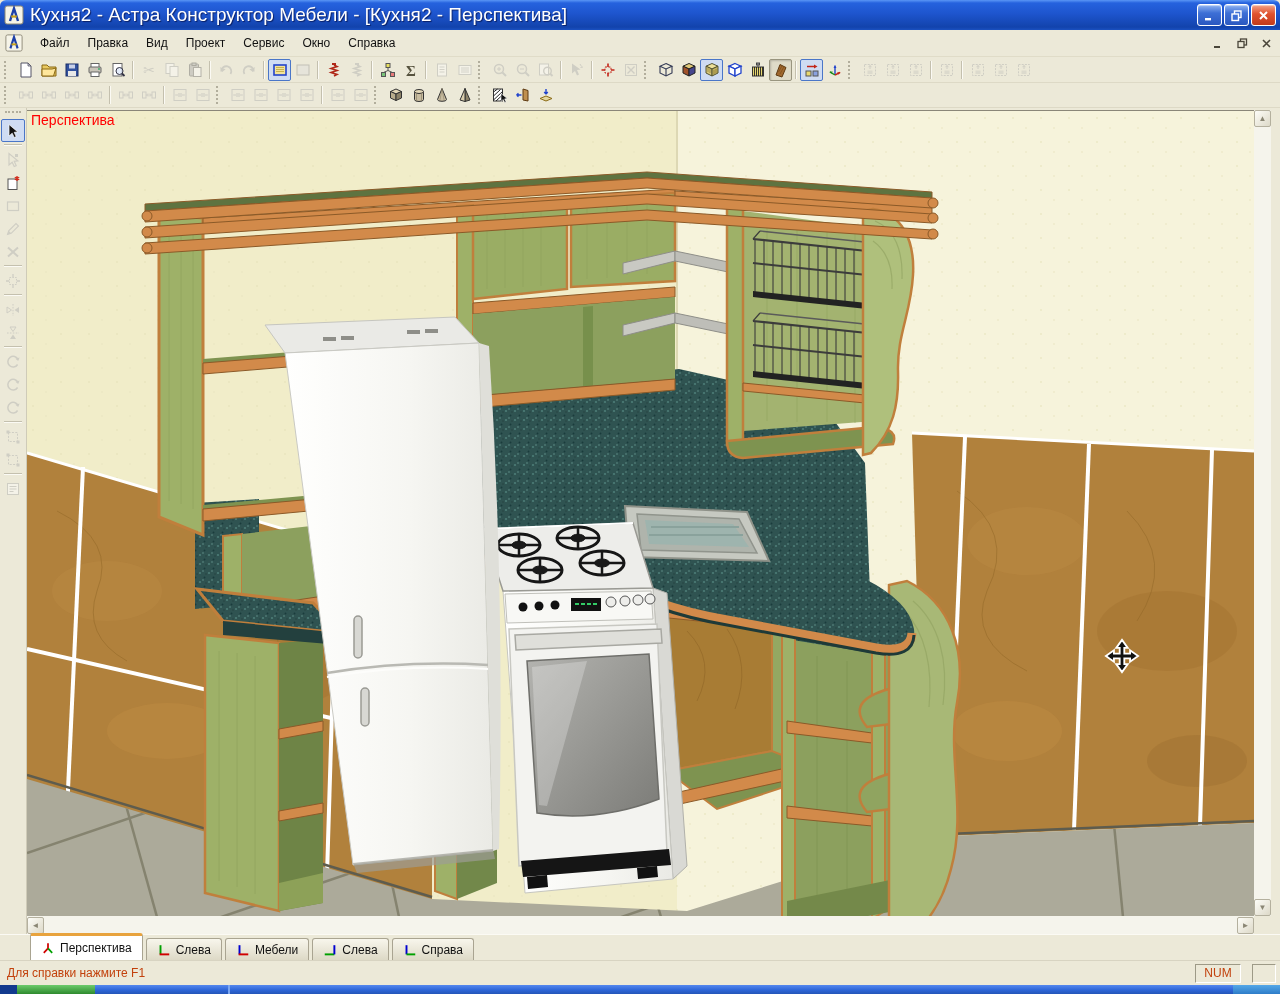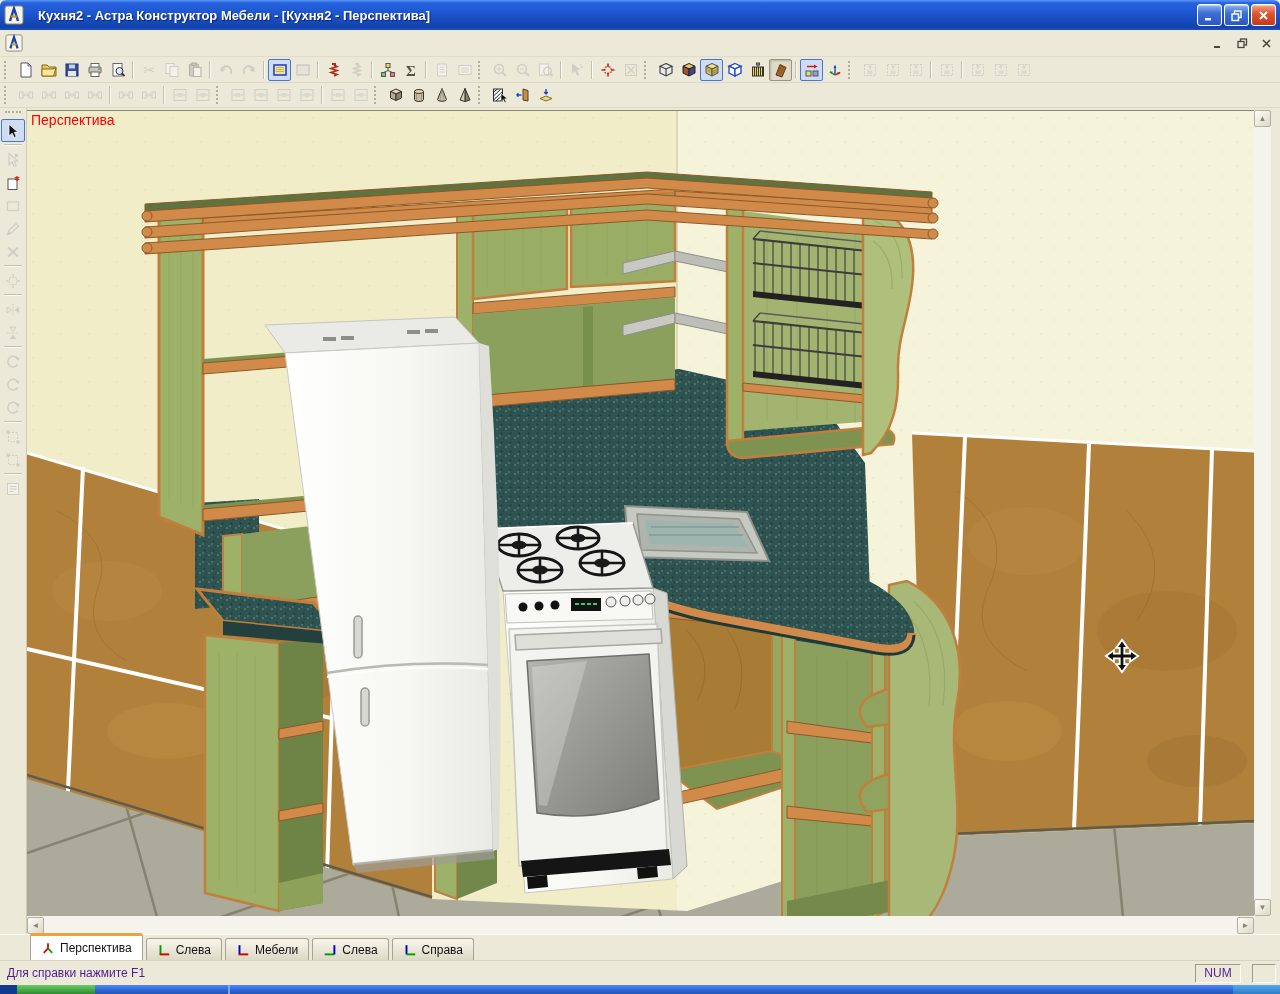--- a/index.html
+++ b/index.html
@@ -3,21 +3,21 @@
 <meta charset="utf-8">
 <style>
   html,body{margin:0;padding:0}
   body{width:1280px;height:994px;position:relative;overflow:hidden;
        background:#ECE9D8;font-family:"Liberation Sans",sans-serif;
        -webkit-font-smoothing:antialiased}
   
   .titlebar{position:absolute;left:0;top:0;width:1280px;height:30px;
     background:linear-gradient(180deg,#5A96F5 0%,#2562DE 10%,#1E55CE 45%,#1243AC 90%,#1A50C0 100%);
     border-radius:6px 6px 0 0;display:flex;align-items:center;padding:0 4px;box-sizing:border-box}
-  .title-text{flex:1;color:#fff;font-weight:bold;font-size:13px;margin-left:14px;
+  .title-text{flex:1;color:#fff;font-weight:normal;font-size:19px;margin-left:6px;
     text-shadow:1px 1px 1px rgba(0,0,40,.6);white-space:nowrap;overflow:hidden}
   .appicon{width:20px;height:20px;flex:none}
   .wbtn{width:25px;height:22px;margin-left:2px;border:1px solid #fff;border-radius:3px;padding:0;
     background:linear-gradient(180deg,#8FB3F2 0%,#3D6FD6 40%,#2A58C0 100%);
     box-shadow:inset 0 1px 1px rgba(255,255,255,.5);display:flex;align-items:center;justify-content:center}
   .wbtn.close{background:linear-gradient(180deg,#F2A285 0%,#E0512E 45%,#C23B1C 100%)}
   .wbtn svg{width:13px;height:13px}
   
   .menubar{position:absolute;left:0;top:30px;width:1280px;height:27px;background:#ECE9D8;
     border-bottom:1px solid #E0DCC8;display:flex;align-items:center;font-size:12px;box-sizing:border-box}
@@ -63,21 +63,21 @@
   
   .tabbar{position:absolute;left:0;top:934px;width:1280px;height:26px;background:#ECE9D8;
     border-top:1px solid #FBFAF4;display:flex;align-items:flex-end;padding-left:30px;box-sizing:border-box}
   .tab{display:flex;align-items:center;gap:5px;height:21px;padding:0 10px;margin-right:3px;
     border:1px solid #A9A491;border-bottom:none;border-radius:3px 3px 0 0;font-size:12px;color:#111;
     background:linear-gradient(#F8F6EC,#DDD9C6)}
   .tab.active{background:#FFFFFF;height:24px;border-top:3px solid #E8A33D}
   .tab svg{width:14px;height:14px}
   
   .statusbar{position:absolute;left:0;top:960px;width:1280px;height:25px;background:#ECE9D8;
-    border-top:1px solid #D8D4C2;display:flex;align-items:center;font-size:12px;color:#4c1d95;
+    border-top:1px solid #D8D4C2;display:flex;align-items:center;font-size:12px;color:#c2410c;
     padding:0 4px 0 7px;box-sizing:border-box}
   .status-msg{flex:1}
   .status-pane{height:17px;border:1px solid;border-color:#9D9A87 #FFF #FFF #9D9A87;
     display:flex;align-items:center;justify-content:center;margin-left:11px}
   .pane-num{width:44px}
   .pane-empty{width:22px}
   
   .taskbar{position:absolute;left:0;top:985px;width:1280px;height:9px;background:#2E66D8;overflow:hidden}
   .tk-edge{position:absolute;left:0;top:0;width:17px;height:9px;background:#123A8E}
   .tk-start{position:absolute;left:17px;top:0;width:78px;height:9px;
@@ -383,20 +383,29 @@
       </svg>
   </button>
 </div>
 
 <div class="menubar">
   <svg class="mdi-icon" viewBox="0 0 20 20">
     <rect x="1" y="1" width="18" height="18" rx="2" fill="#F6F4E8" stroke="#8A8674"></rect>
     <path d="M6,16 L10,3.5 L14,16" fill="none" stroke="#1C3FA8" stroke-width="2.4"></path>
     <path d="M7.2,11.5h5.6" stroke="#C8A018" stroke-width="2.2"></path>
   </svg>
+  <nav style="display:flex">
+      <span class="menu-item">Файл</span>
+      <span class="menu-item">Правка</span>
+      <span class="menu-item">Вид</span>
+      <span class="menu-item">Проект</span>
+      <span class="menu-item">Сервис</span>
+      <span class="menu-item">Окно</span>
+      <span class="menu-item">Справка</span>
+    </nav>
   <span class="menu-spacer"></span>
   <button class="mdibtn">
       <svg viewBox="0 0 11 11">
         <rect x="1" y="8" width="6" height="2" fill="#4A463A"></rect>
       </svg>
     </button>
   <button class="mdibtn">
       <svg viewBox="0 0 11 11">
         <rect x="3.5" y="1" width="6" height="6" fill="none" stroke="#4A463A" stroke-width="1.3"></rect>
         <rect x="1" y="3.5" width="6" height="6" fill="#ECE9D8" stroke="#4A463A" stroke-width="1.3"></rect>

